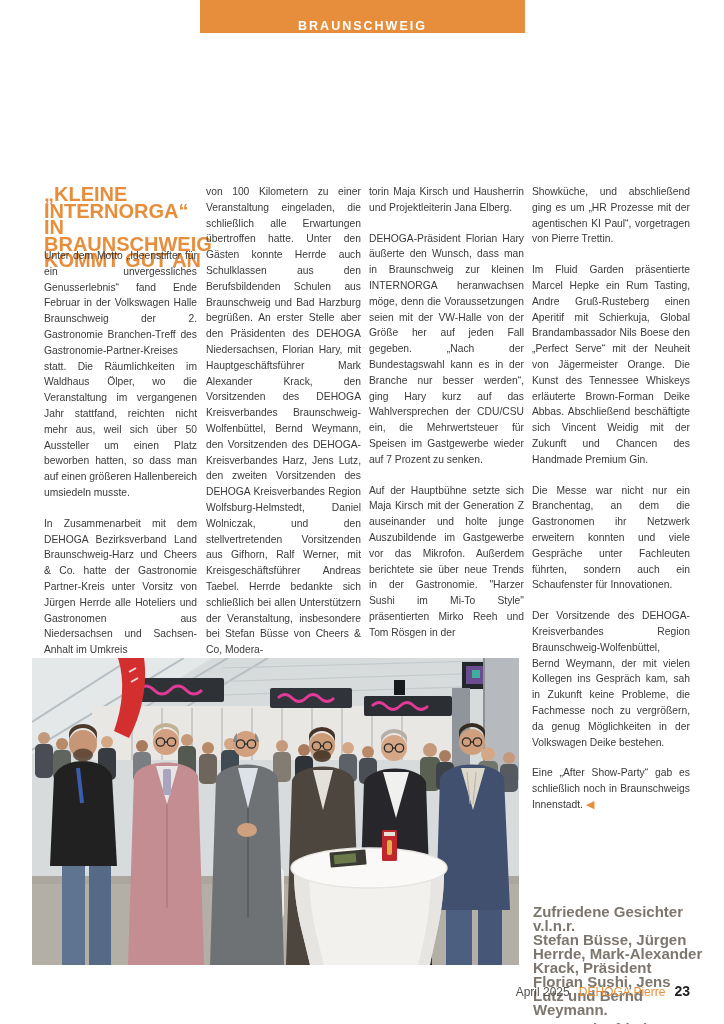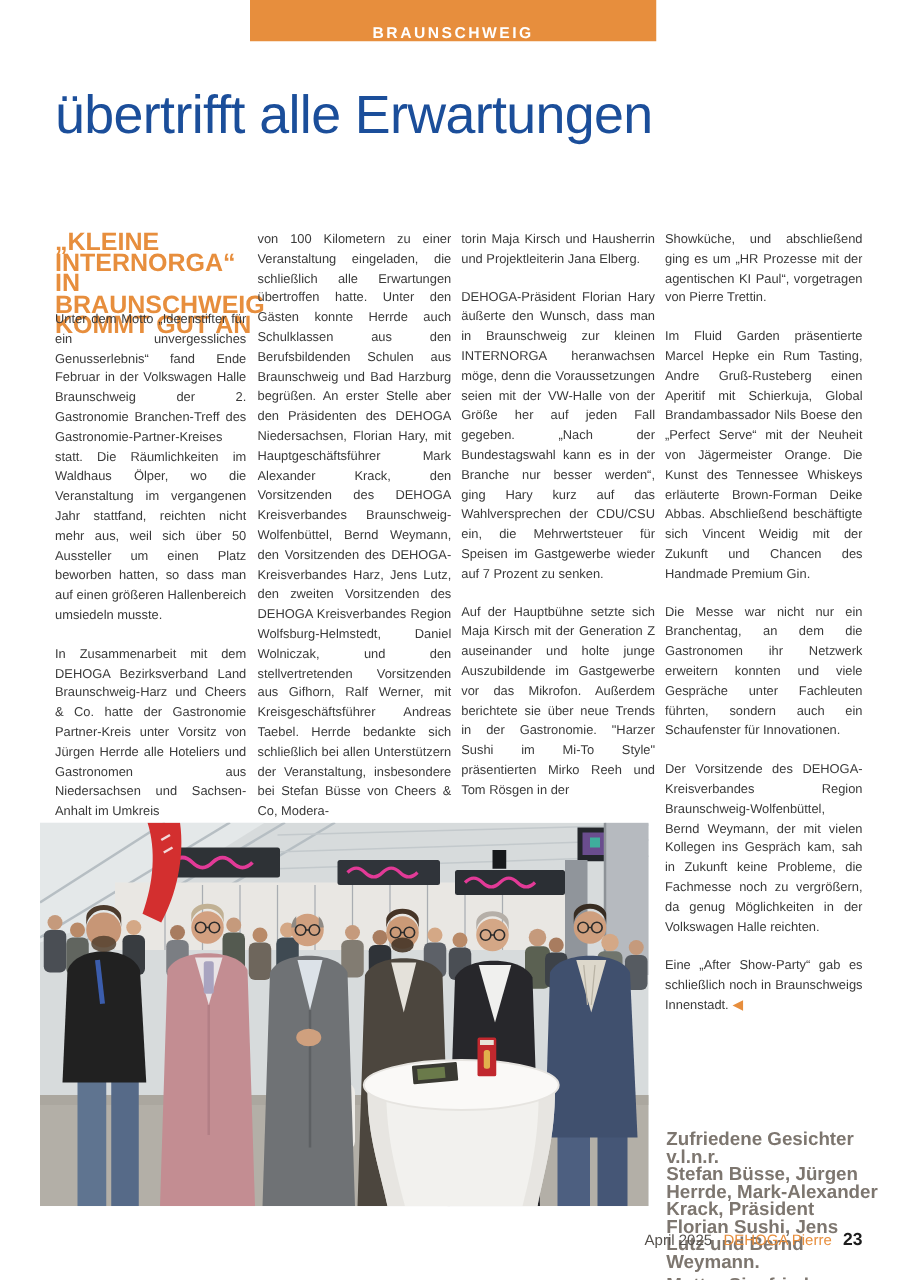--- a/index.html
+++ b/index.html
@@ -46,21 +46,20 @@
 </head>
 <body>
 
 <div class="page">
 
   <div class="tag-bar">
     <span>BRAUNSCHWEIG</span>
   </div>
 
   <h1 class="headline" style="margin:0">
-    <div>übertrifft alle Erwartungen</div>
   </h1>
 
   <div class="kicker">„KLEINE INTERNORGA“ IN BRAUNSCHWEIG KOMMT GUT AN</div>
 
   <div class="col col-1">
     <p>Unter dem Motto „Ideenstifter für ein unvergessliches Genusserlebnis“ fand Ende Februar in der Volkswagen Halle Braunschweig der 2. Gastronomie Branchen-Treff des Gastronomie-Partner-Kreises statt. Die Räumlichkeiten im Waldhaus Ölper, wo die Veranstaltung im vergangenen Jahr stattfand, reichten nicht mehr aus, weil sich über 50 Aussteller um einen Platz beworben hatten, so dass man auf einen größeren Hallenbereich umsiedeln musste.</p>
     <p>In Zusammenarbeit mit dem DEHOGA Bezirksverband Land Braunschweig-Harz und Cheers &amp; Co. hatte der Gastronomie Partner-Kreis unter Vorsitz von Jürgen Herrde alle Hoteliers und Gastronomen aus Niedersachsen und Sachsen-Anhalt im Umkreis</p>
   </div>
 
   <div class="col col-2">
@@ -70,21 +69,21 @@
   <div class="col col-3">
     <p>torin Maja Kirsch und Hausherrin und Projektleiterin Jana Elberg.</p>
     <p>DEHOGA-Präsident Florian Hary äußerte den Wunsch, dass man in Braunschweig zur kleinen INTERNORGA heranwachsen möge, denn die Voraussetzungen seien mit der VW-Halle von der Größe her auf jeden Fall gegeben. „Nach der Bundestagswahl kann es in der Branche nur besser werden“, ging Hary kurz auf das Wahlversprechen der CDU/CSU ein, die Mehrwertsteuer für Speisen im Gastgewerbe wieder auf 7 Prozent zu senken.</p>
     <p>Auf der Hauptbühne setzte sich Maja Kirsch mit der Generation Z auseinander und holte junge Auszubildende im Gastgewerbe vor das Mikrofon. Außerdem berichtete sie über neue Trends in der Gastronomie. "Harzer Sushi im Mi-To Style" präsentierten Mirko Reeh und Tom Rösgen in der</p>
   </div>
 
   <div class="col col-4">
     <p>Showküche, und abschließend ging es um „HR Prozesse mit der agentischen KI Paul“, vorgetragen von Pierre Trettin.</p>
     <p>Im Fluid Garden präsentierte Marcel Hepke ein Rum Tasting, Andre Gruß-Rusteberg einen Aperitif mit Schierkuja, Global Brandambassador Nils Boese den „Perfect Serve“ mit der Neuheit von Jägermeister Orange. Die Kunst des Tennessee Whiskeys erläuterte Brown-Forman Deike Abbas. Abschließend beschäftigte sich Vincent Weidig mit der Zukunft und Chancen des Handmade Premium Gin.</p>
     <p>Die Messe war nicht nur ein Branchentag, an dem die Gastronomen ihr Netzwerk erweitern konnten und viele Gespräche unter Fachleuten führten, sondern auch ein Schaufenster für Innovationen.</p>
-    <p>Der Vorsitzende des DEHOGA-Kreisverbandes Region Braunschweig-Wolfenbüttel, Bernd Weymann, der mit vielen Kollegen ins Gespräch kam, sah in Zukunft keine Probleme, die Fachmesse noch zu vergrößern, da genug Möglichkeiten in der Volkswagen Halle reichten.</p>
+    <p>Der Vorsitzende des DEHOGA-Kreisverbandes Region Braunschweig-Wolfenbüttel, Bernd Weymann, der mit vielen Kollegen ins Gespräch kam, sah in Zukunft keine Probleme, die Fachmesse noch zu vergrößern, da genug Möglichkeiten in der Volkswagen Deike bestehen.</p>
     <p><span>Eine „After Show-Party“ gab es schließlich noch in Braunschweigs Innenstadt.</span><span class="end-marker">◀</span></p>
   </div>
 
   <div class="photo">
     <svg width="487" height="307" viewBox="0 0 487 307" xmlns="http://www.w3.org/2000/svg">
 
       <g>
         <rect width="487" height="307" fill="#d7dbdc"></rect>
         <polygon points="0,0 180,0 55,78 0,96" fill="#e4e8e9"></polygon>
         <g stroke="#b6bec3" stroke-width="2">

